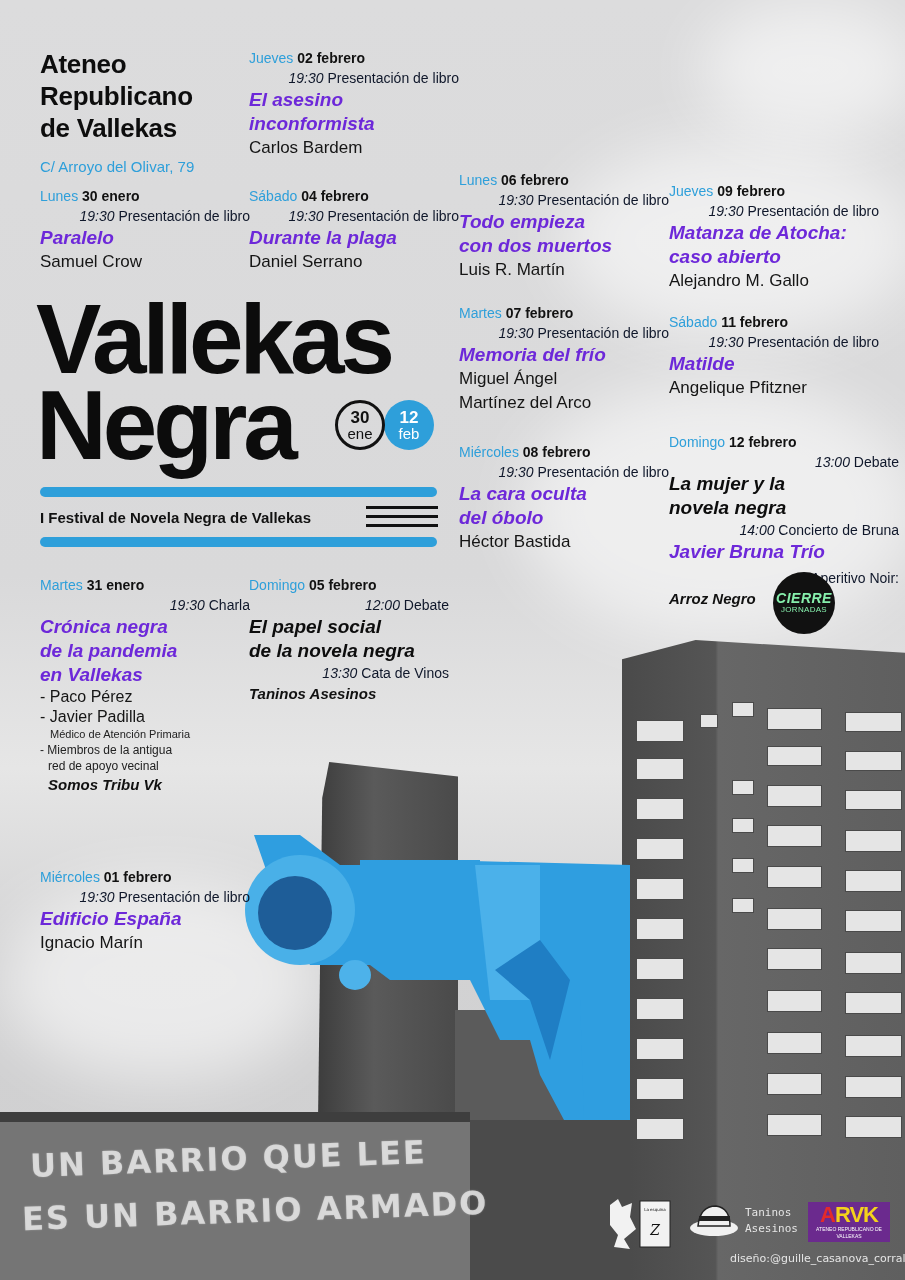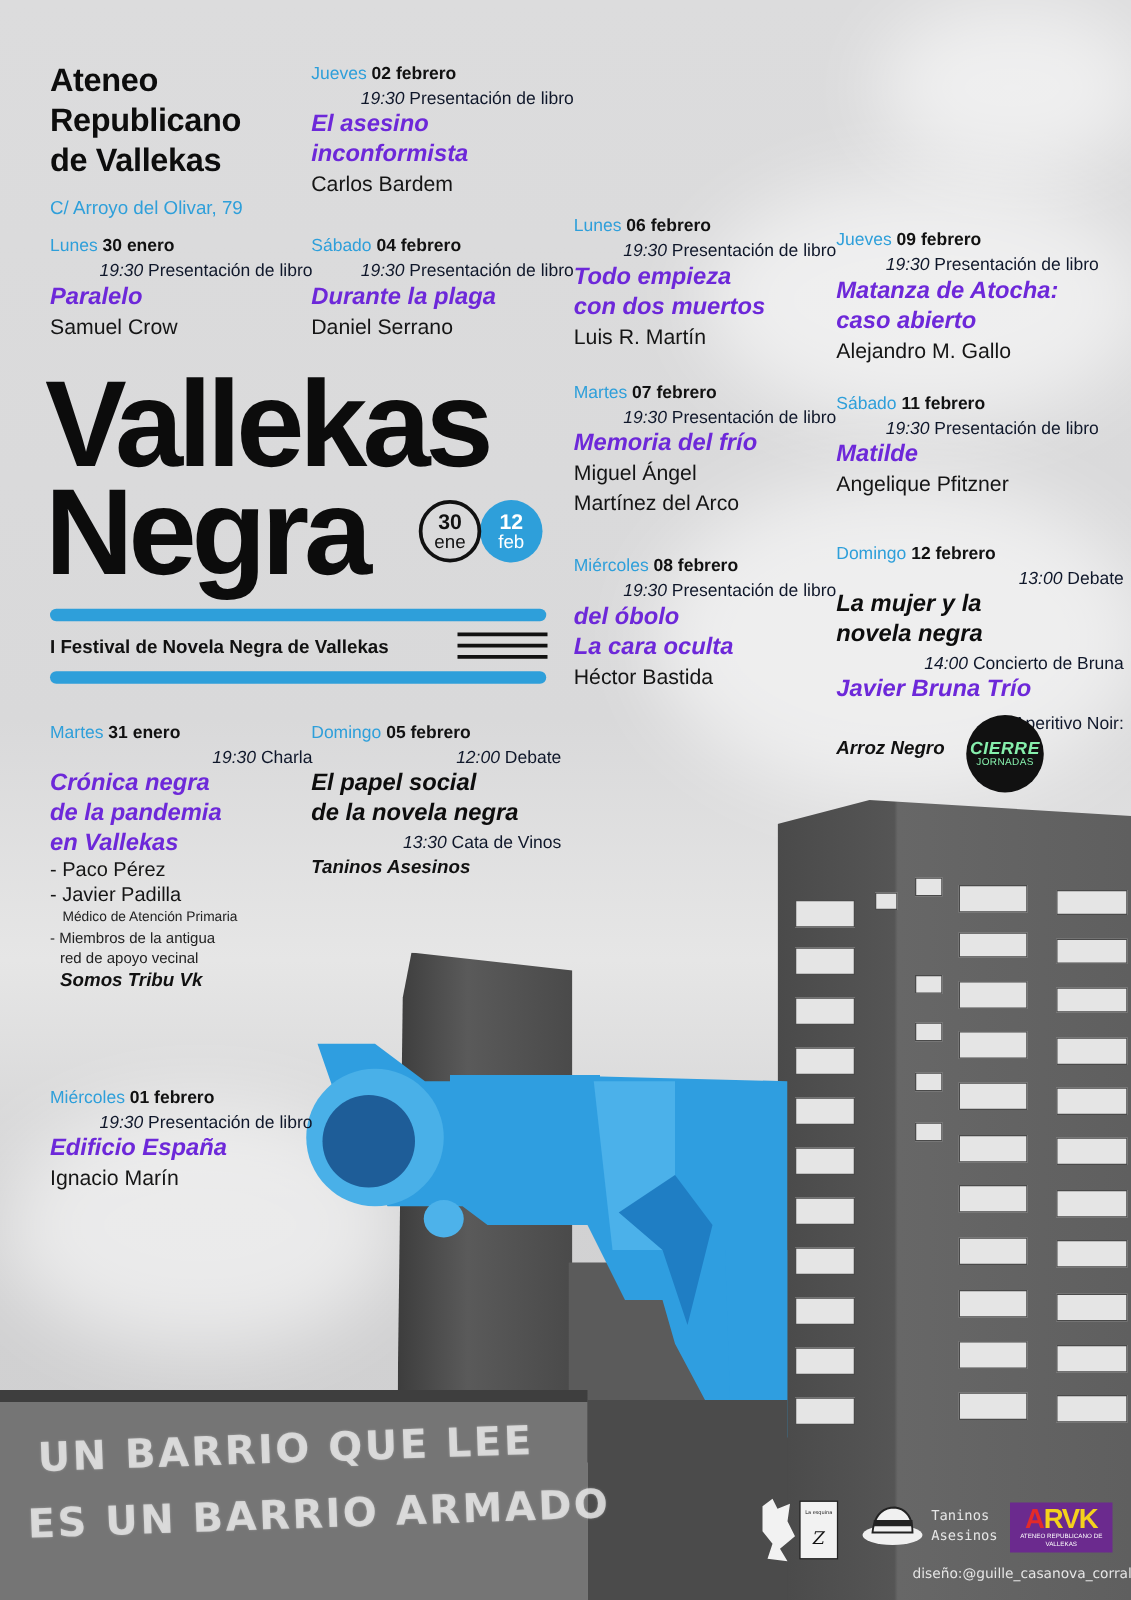--- a/index.html
+++ b/index.html
@@ -172,22 +172,22 @@
   <div class="day"><span>Martes</span> <b>07 febrero</b></div>
   <div class="kind"><i>19:30</i> <span>Presentación de libro</span></div>
   <div class="title">Memoria del frío</div>
   <div class="author">Miguel Ángel</div>
   <div class="author">Martínez del Arco</div>
 </div>
 
 <div class="abs ev" style="left:459px;top:442px;">
   <div class="day"><span>Miércoles</span> <b>08 febrero</b></div>
   <div class="kind"><i>19:30</i> <span>Presentación de libro</span></div>
+  <div class="title">La cara oculta</div>
   <div class="title">del óbolo</div>
-  <div class="title">La cara oculta</div>
   <div class="author">Héctor Bastida</div>
 </div>
 
 <div class="abs ev" style="left:669px;top:154px;margin-top:27px;">
   <div class="day"><span>Jueves</span> <b>09 febrero</b></div>
   <div class="kind"><i>19:30</i> <span>Presentación de libro</span></div>
   <div class="title">Matanza de Atocha:</div>
   <div class="title">caso abierto</div>
   <div class="author">Alejandro M. Gallo</div>
 </div>

